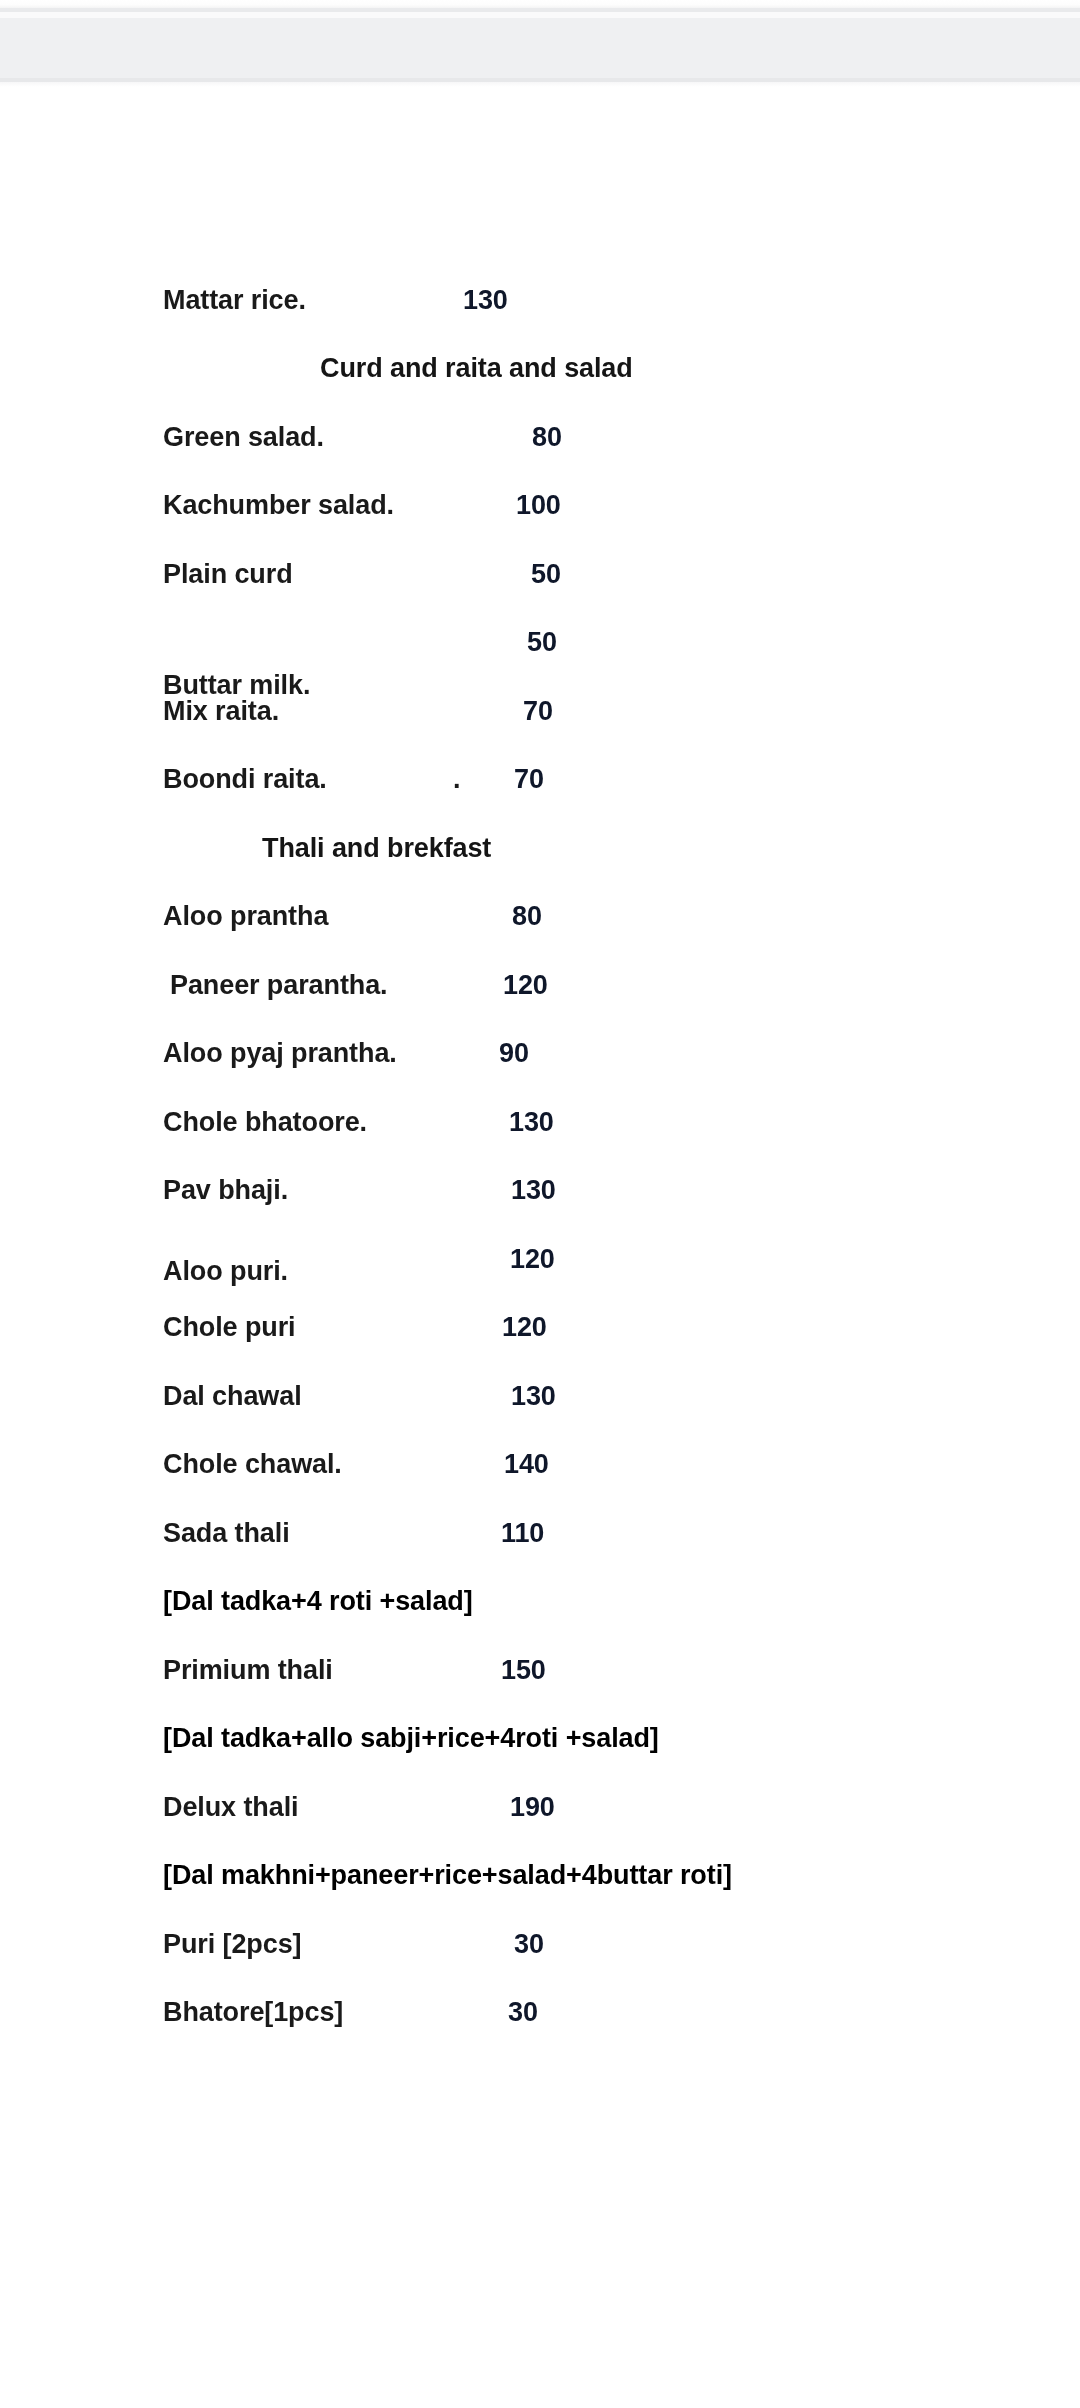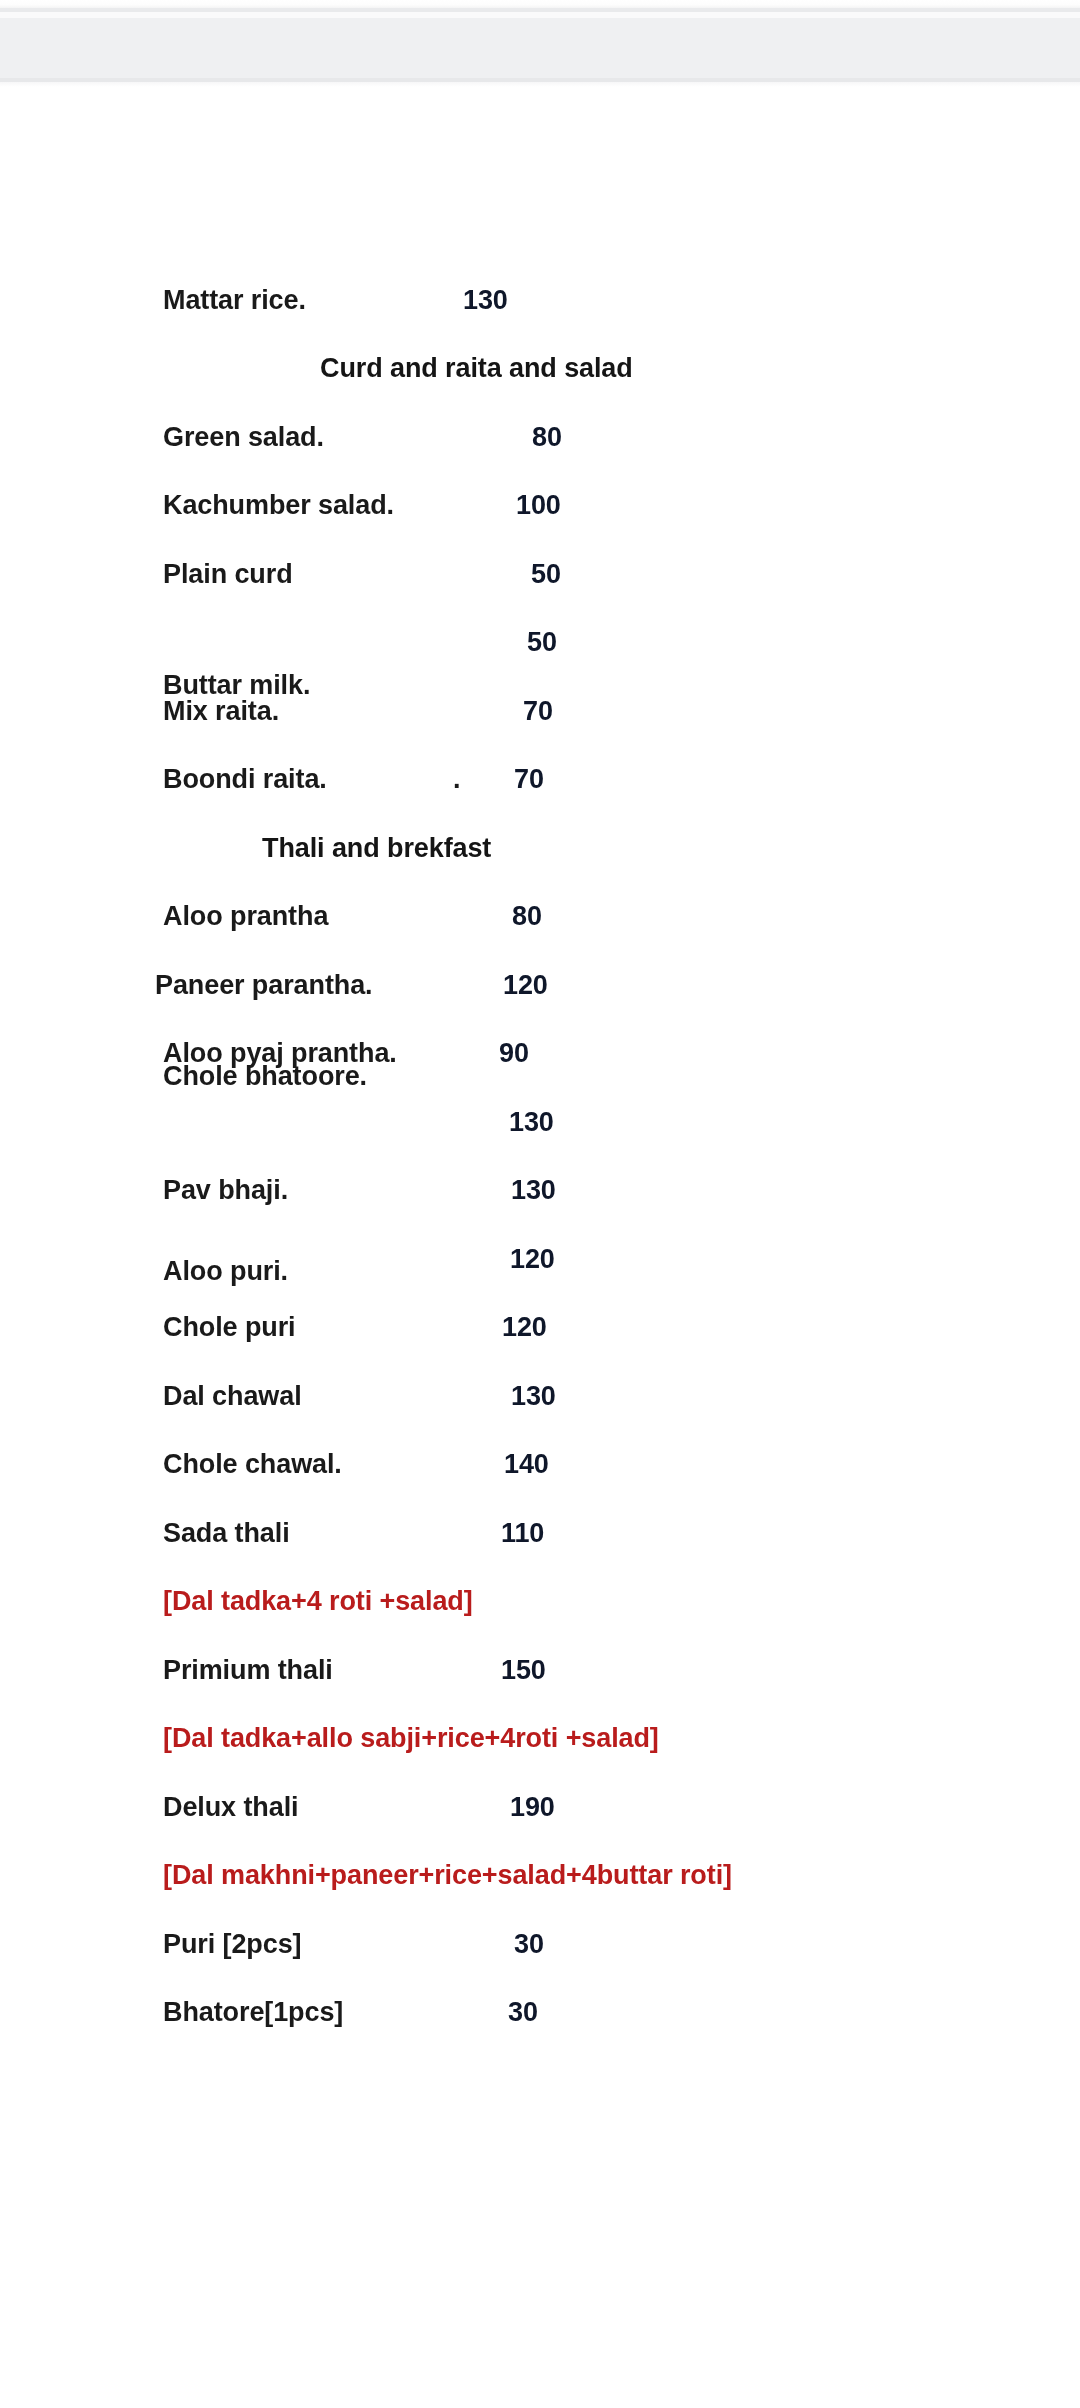--- a/index.html
+++ b/index.html
@@ -65,21 +65,21 @@
     position: absolute;
     left: 0; top: 87px;
     width: 860px;
     height: 2321px;
     background: #ffffff;
   }
 
   .menu-line {
     position: absolute;
     white-space: pre;
-    color: #b91c1c;
+    color: #000000;
     font-weight: bold;
     font-size: 27px;
     letter-spacing: -0.1px;
     line-height: 34px;
   }
   .menu-line.section-header {
     color: #151515;
   }
   .item-name {
     position: absolute;
@@ -134,25 +134,25 @@
     <div class="item-name" style="left: 163px; top: 538px; margin-top: 43px;">Buttar milk.</div>
     <div class="item-price" style="left: 527px; top: 538px;">50</div>
     <div class="item-name" style="left: 163px; top: 607px;">Mix raita.</div>
     <div class="item-price" style="left: 523px; top: 607px;">70</div>
     <div class="item-name" style="left: 163px; top: 675px;">Boondi raita.</div>
     <div class="item-dot" style="left: 453px; top: 675px;">.</div>
     <div class="item-price" style="left: 514px; top: 675px;">70</div>
     <div class="menu-line section-header" style="left: 262px; top: 744px;">Thali and brekfast</div>
     <div class="item-name" style="left: 163px; top: 812px;">Aloo prantha</div>
     <div class="item-price" style="left: 512px; top: 812px;">80</div>
-    <div class="item-name" style="left: 155px; top: 881px;">Paneer parantha.</div>
+    <div class="item-name" style="left: 170px; top: 881px;">Paneer parantha.</div>
     <div class="item-price" style="left: 503px; top: 881px;">120</div>
     <div class="item-name" style="left: 163px; top: 949px;">Aloo pyaj prantha.</div>
     <div class="item-price" style="left: 499px; top: 949px;">90</div>
-    <div class="item-name" style="left: 163px; top: 972px; text-align: center;">Chole bhatoore.</div>
+    <div class="item-name" style="left: 163px; top: 1018px; text-align: center;">Chole bhatoore.</div>
     <div class="item-price" style="left: 509px; top: 1018px;">130</div>
     <div class="item-name" style="left: 163px; top: 1086px;">Pav bhaji.</div>
     <div class="item-price" style="left: 511px; top: 1086px;">130</div>
     <div class="item-name" style="left: 163px; top: 1155px; margin-top: 12px;">Aloo puri.</div>
     <div class="item-price" style="left: 510px; top: 1155px;">120</div>
     <div class="item-name" style="left: 163px; top: 1223px;">Chole puri</div>
     <div class="item-price" style="left: 502px; top: 1223px;">120</div>
     <div class="item-name" style="left: 163px; top: 1292px;">Dal chawal</div>
     <div class="item-price" style="left: 511px; top: 1292px;">130</div>
     <div class="item-name" style="left: 163px; top: 1360px;">Chole chawal.</div>

